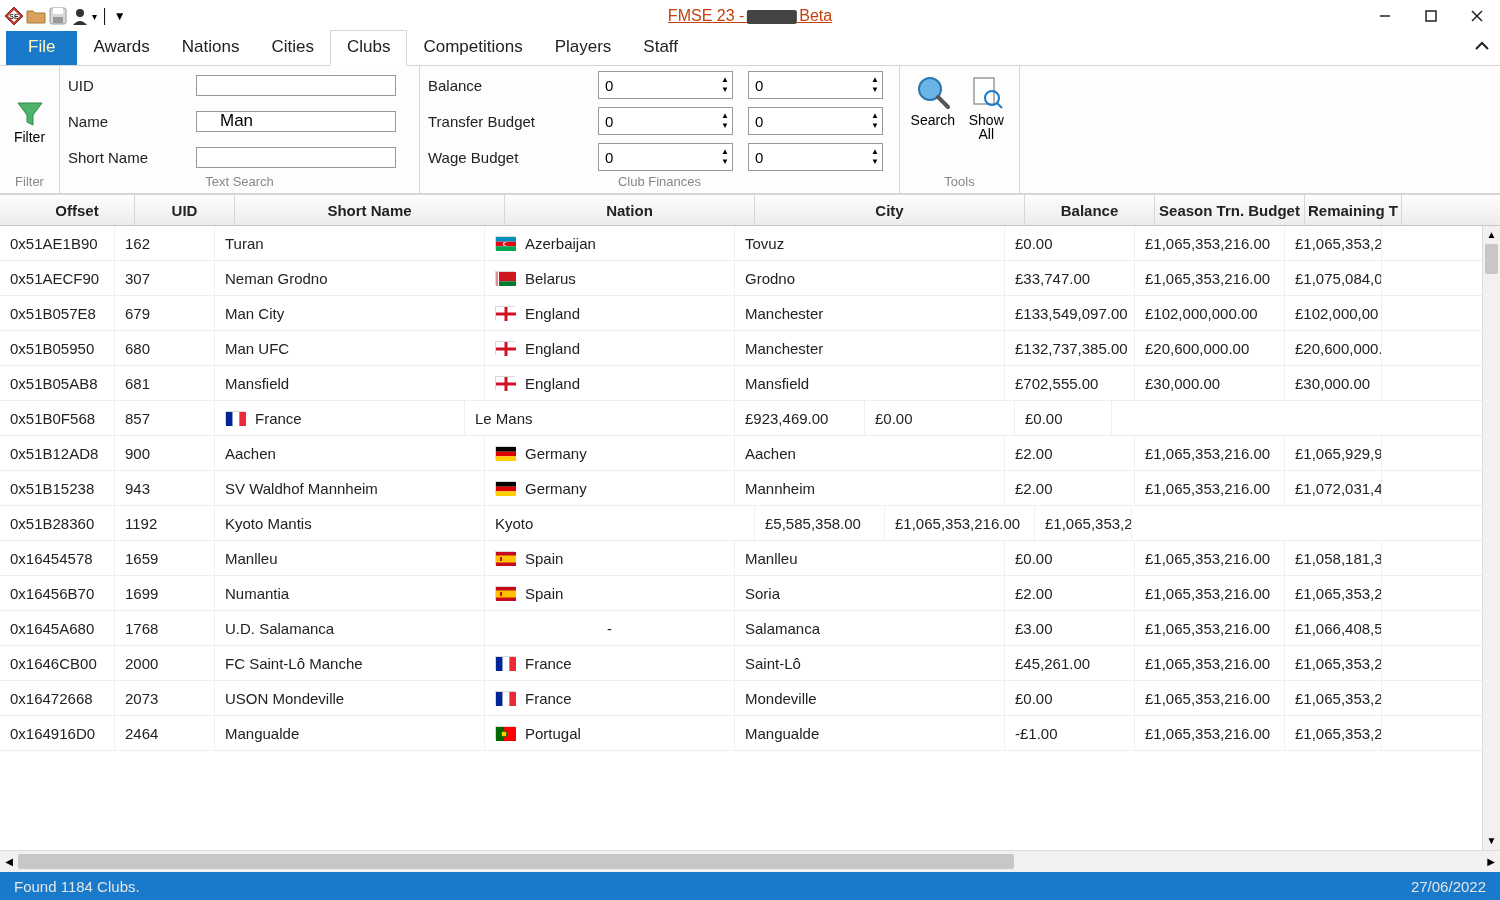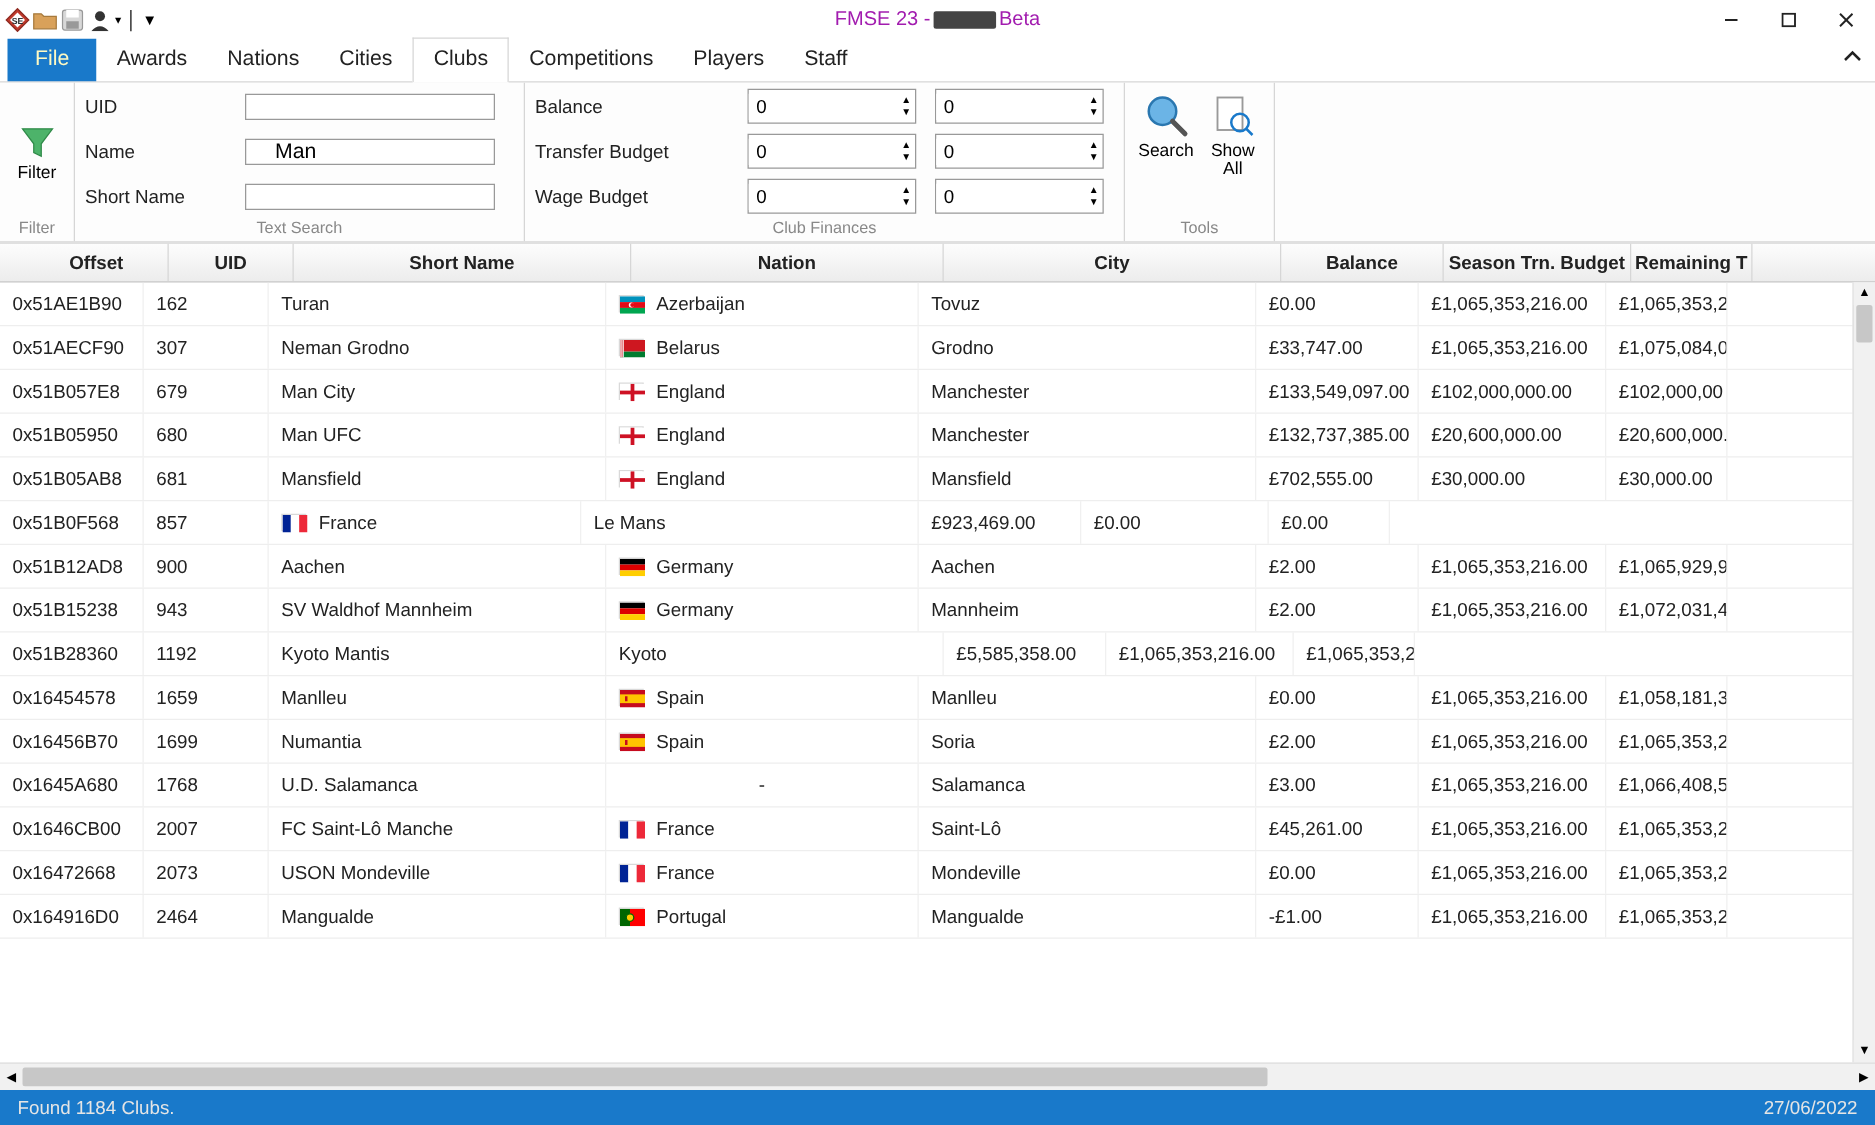--- a/index.html
+++ b/index.html
@@ -21,21 +21,22 @@
 }
 .titlebar-left { display: flex; align-items: center; gap: 2px; }
 .titlebar-icon { width: 20px; height: 20px; display: inline-flex; align-items: center; justify-content: center; }
 .qat-divider { margin: 0 2px; }
 .qat-dropdown { font-size: 10px; }
 .titlebar-title {
   position: absolute;
   left: 50%;
   transform: translateX(-50%);
   font-size: 16px;
-  color: #a21caf;
+  color: #c2410c;
+  text-decoration: underline;
 }
 .title-smudge {
   display: inline-block;
   width: 50px;
   height: 14px;
   background: #444;
   vertical-align: middle;
   margin: 0 -2px;
   border-radius: 2px;
 }
@@ -668,21 +669,21 @@
         <div class="gd-cell col-uid">1768</div>
         <div class="gd-cell col-short">U.D. Salamanca</div>
         <div class="gd-cell col-nation" style="justify-content:center;">-</div>
         <div class="gd-cell col-city">Salamanca</div>
         <div class="gd-cell col-balance">£3.00</div>
         <div class="gd-cell col-season">£1,065,353,216.00</div>
         <div class="gd-cell col-remaining">£1,066,408,5</div>
       </div>
       <div class="grid-row">
         <div class="gd-cell col-offset">0x1646CB00</div>
-        <div class="gd-cell col-uid">2007</div>
+        <div class="gd-cell col-uid">2000</div>
         <div class="gd-cell col-short">FC Saint-Lô Manche</div>
         <div class="gd-cell col-nation">
           <span class="flag"><svg width="20" height="14">
               <rect width="6.67" height="14" fill="#002395"></rect>
               <rect x="6.67" width="6.67" height="14" fill="#fff"></rect>
               <rect x="13.33" width="6.67" height="14" fill="#ed2939"></rect>
             </svg></span>
           <span>France</span>
         </div>
         <div class="gd-cell col-city">Saint-Lô</div>

